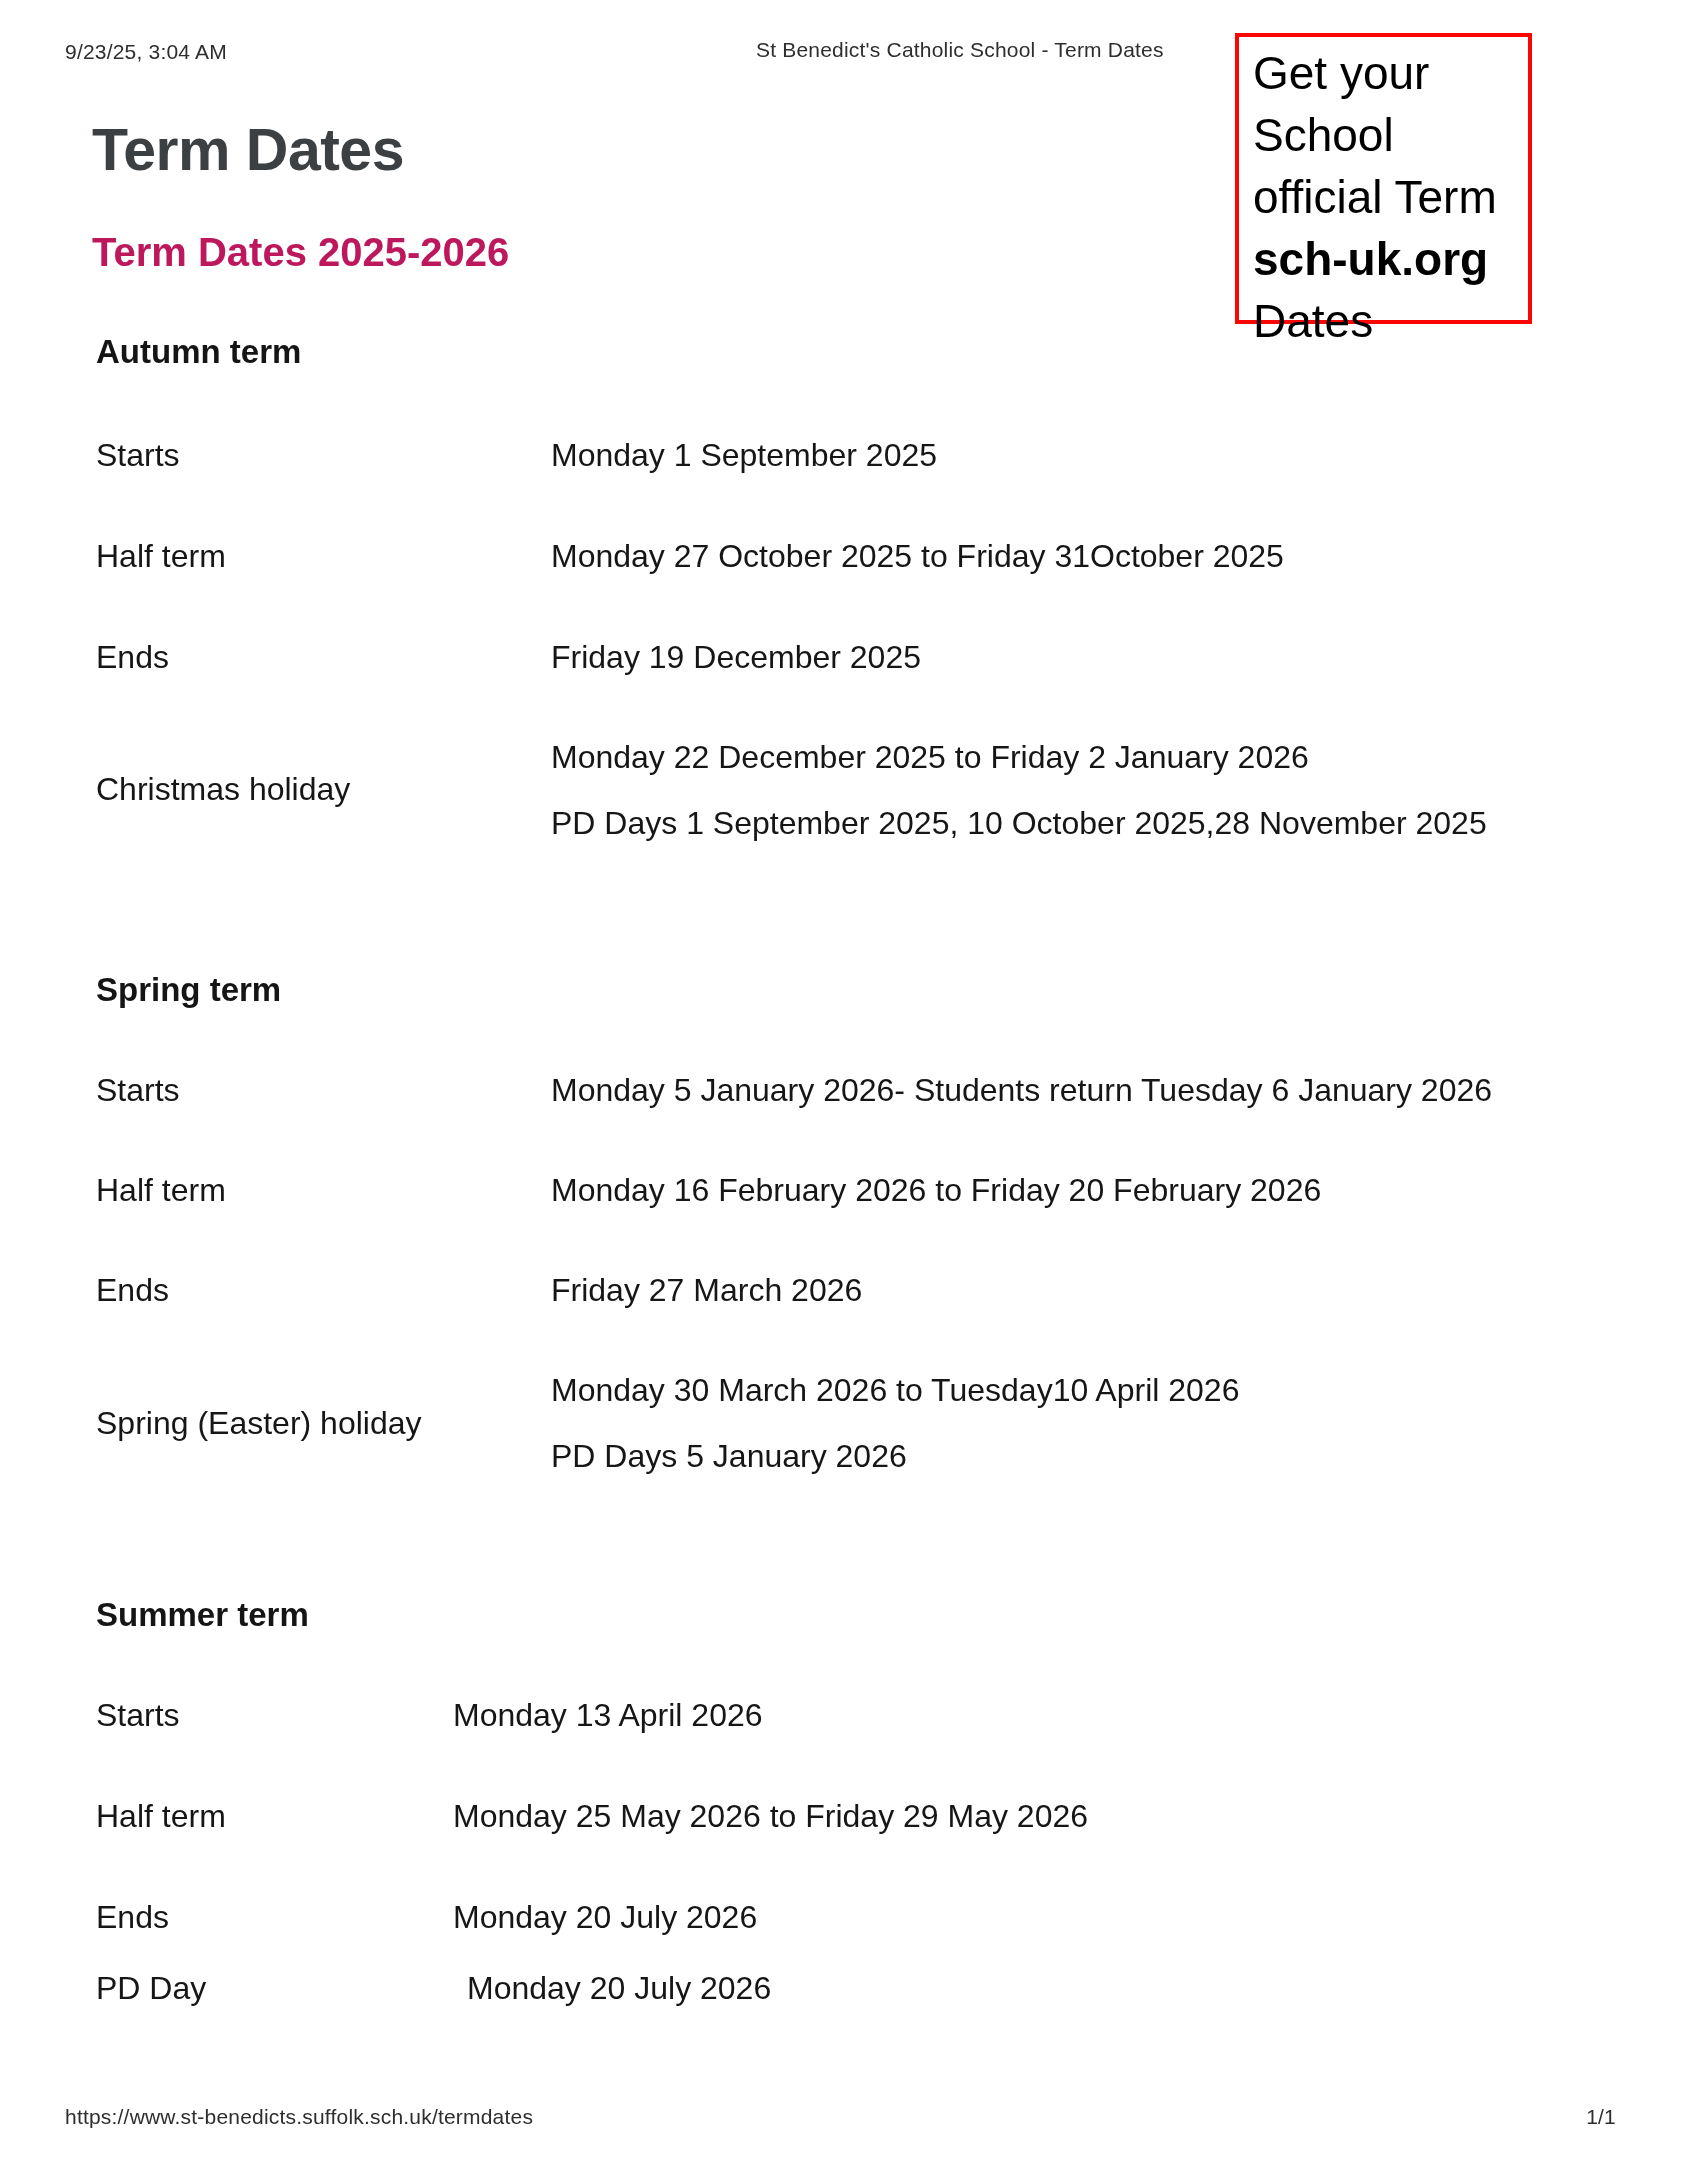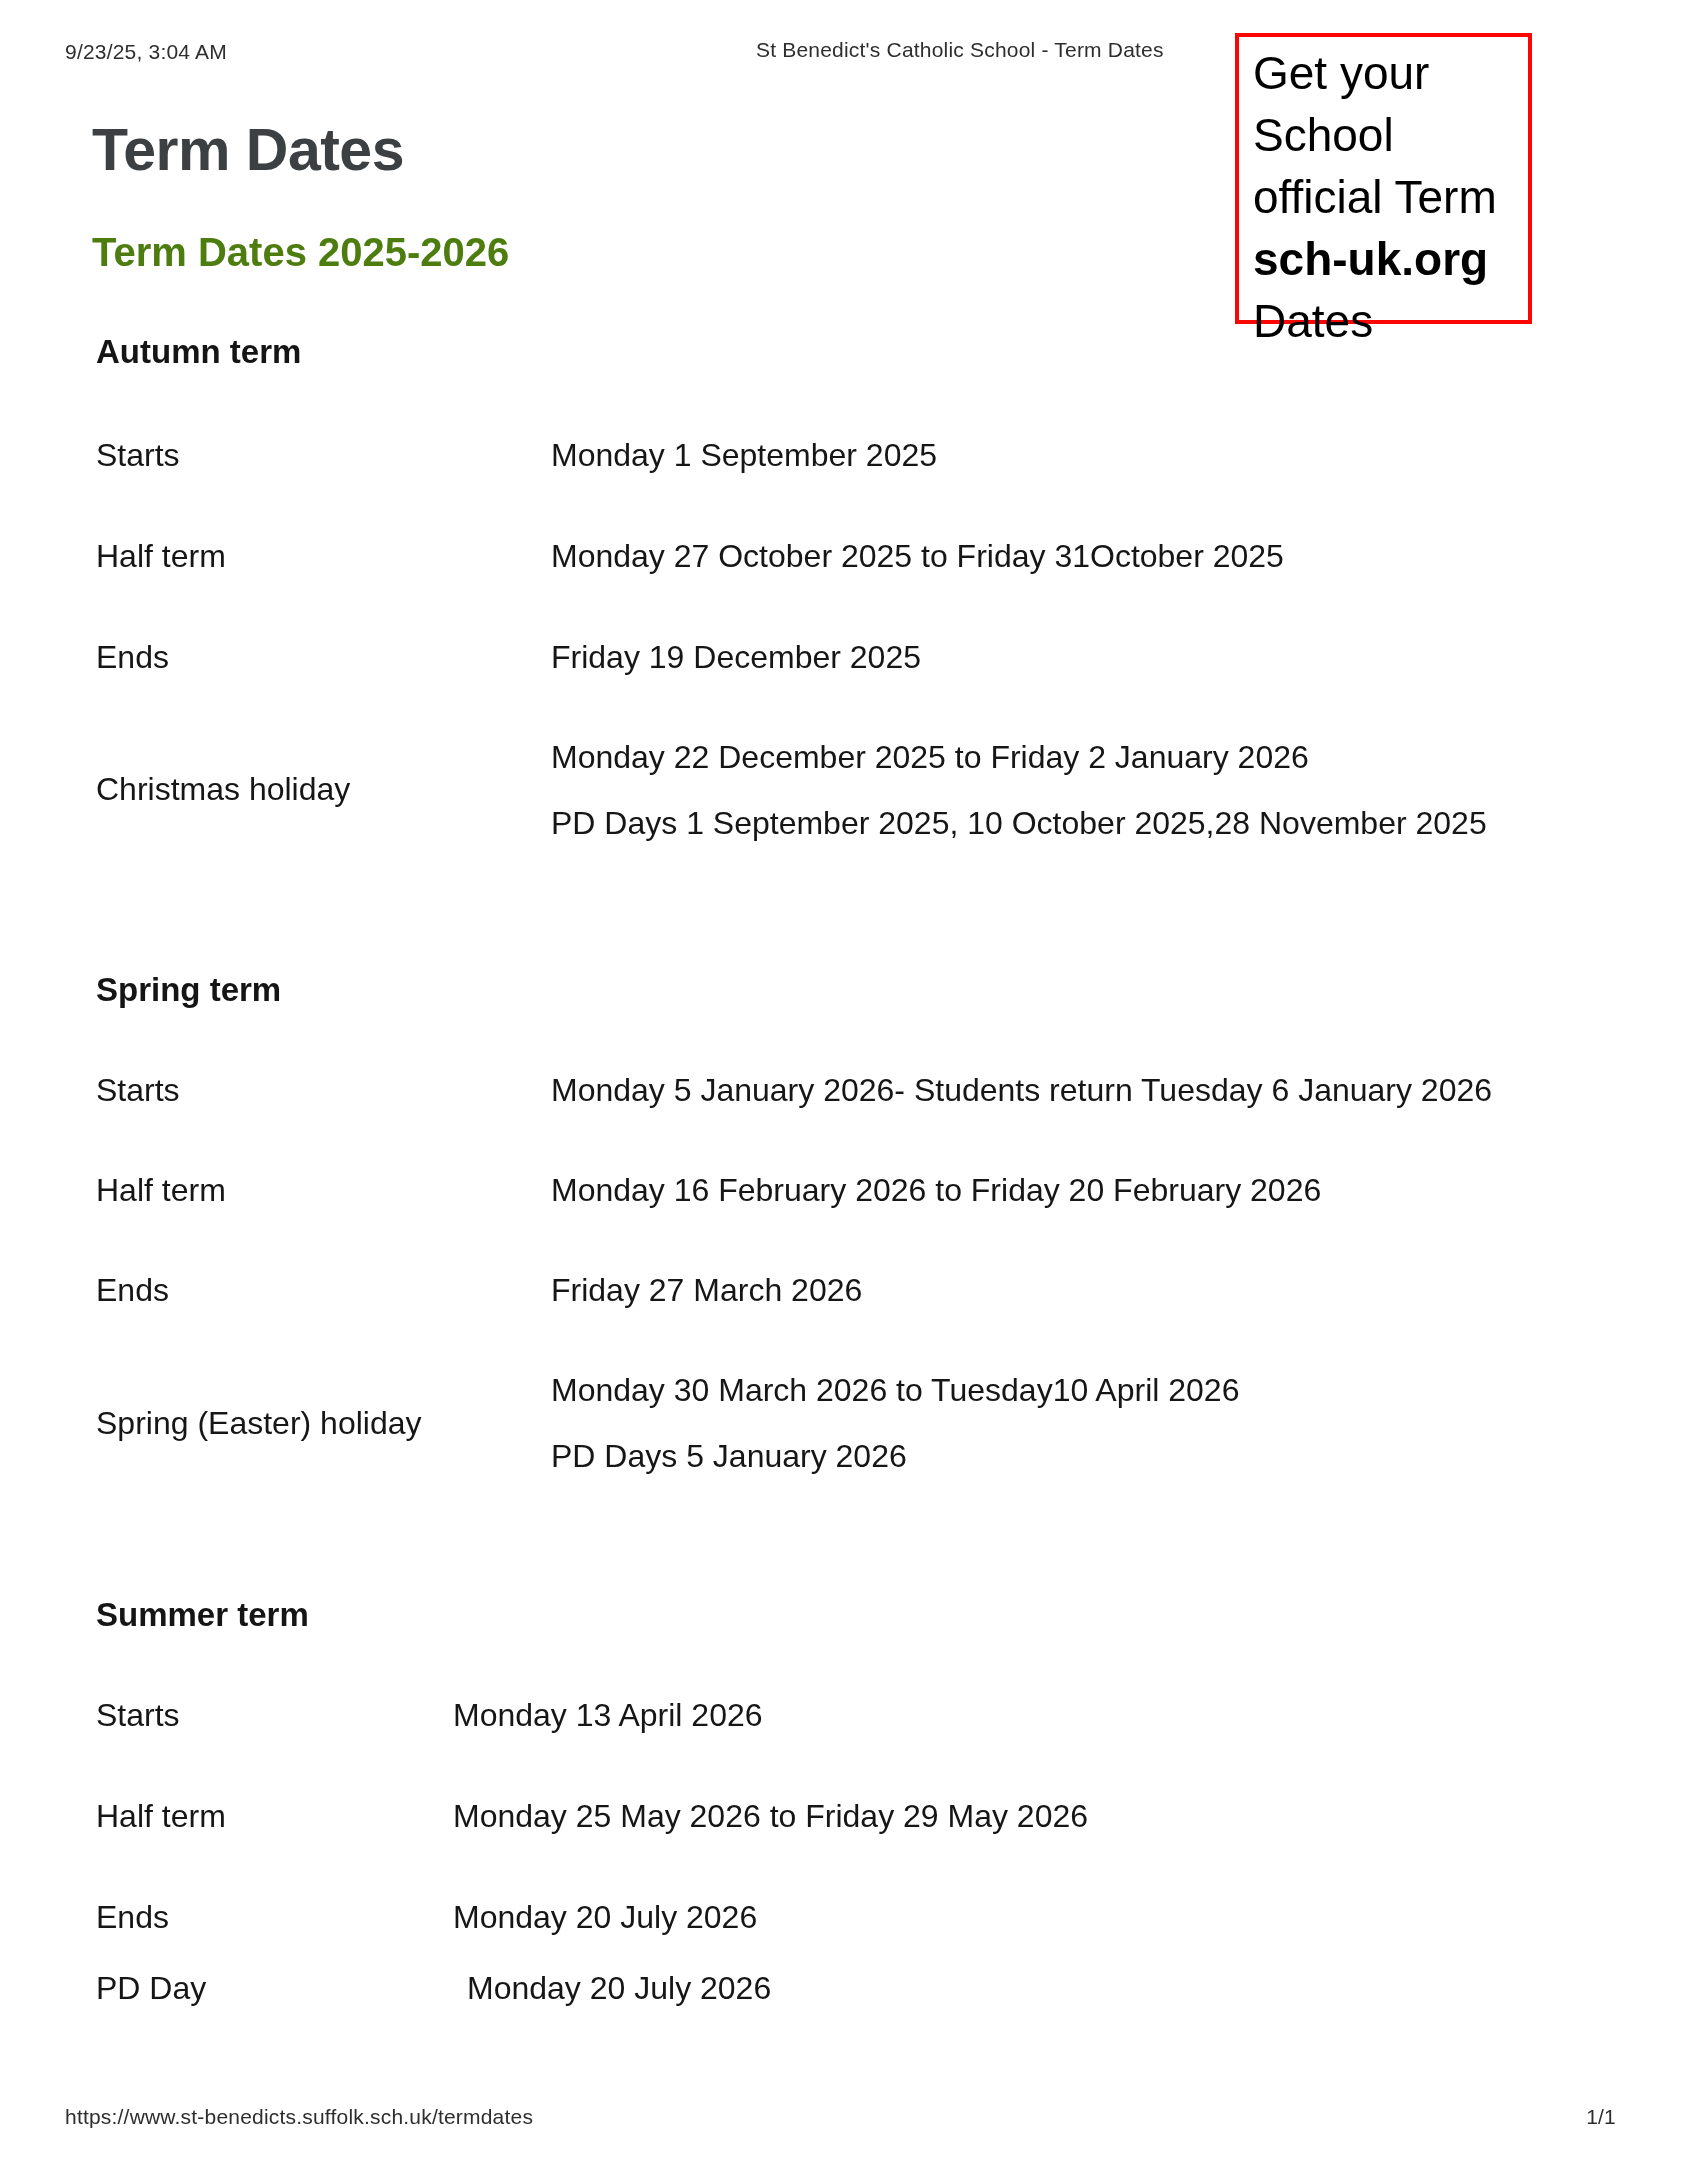--- a/index.html
+++ b/index.html
@@ -7,21 +7,21 @@
     position:relative;
     width:1683px;height:2178px;
     background:#ffffff;
     font-family:"Liberation Sans","DejaVu Sans",sans-serif;
     color:#111;
     overflow:hidden;
   }
   .abs{position:absolute;white-space:nowrap;line-height:1.15;}
   .hf{font-size:21px;color:#2e2e2e;letter-spacing:0.2px;}
   .h1{font-size:59px;font-weight:bold;color:#3c4043;letter-spacing:-0.5px;}
-  .h2{font-size:40px;font-weight:bold;color:#4d7c0f;}
+  .h2{font-size:40px;font-weight:bold;color:#be185d;}
   .sec{font-size:33px;font-weight:bold;color:#151515;}
   .body{font-size:32px;color:#161616;}
   .promo{
     position:absolute;
     left:1235px;top:33px;
     width:297px;height:291px;
     box-sizing:border-box;
     border:4px solid #fb0505;
     padding:2px 0 0 14px;
     background:#ffffff;

